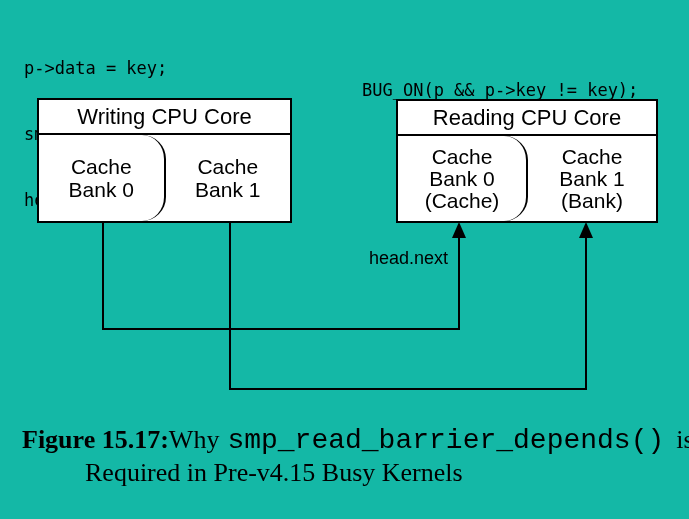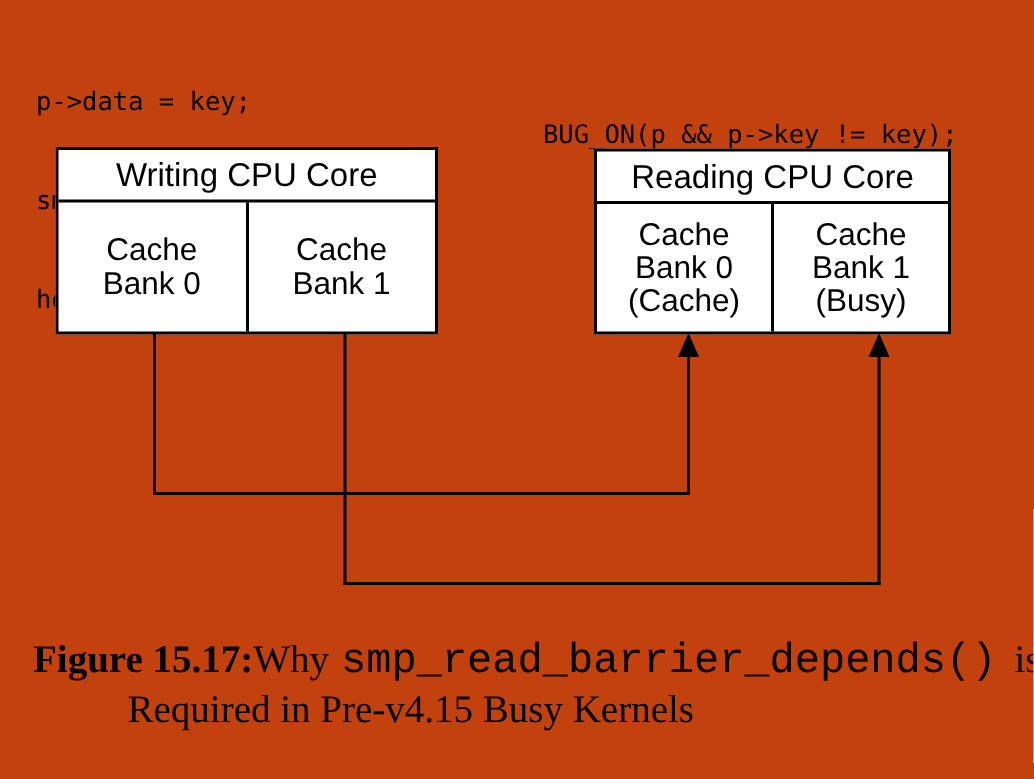--- a/index.html
+++ b/index.html
@@ -1,20 +1,20 @@
 <!DOCTYPE html>
 <html><head>
 <meta charset="utf-8">
 <style>
   html, body { margin: 0; padding: 0; background: #ffffff; }
   .stage {
     position: relative;
     width: 689px;
     height: 519px;
-    background: #c2410c;
+    background: #14b8a6;
     color: #000000;
     overflow: hidden;
   }
 
   
   .code {
     position: absolute;
     font-family: "DejaVu Sans Mono", monospace;
     font-size: 17px;
     line-height: 22px;
@@ -29,39 +29,40 @@
   .cpu-box {
     position: absolute;
     box-sizing: border-box;
     border: 2px solid #000;
     background: #fff;
     display: flex;
     flex-direction: column;
     font-family: "Liberation Sans", sans-serif;
   }
   .cpu-box.writer { left: 37px; top: 98px; width: 255px; height: 125px; }
-  .cpu-box.reader { left: 396px; top: 99px; width: 238px; height: 124px; }
+  .cpu-box.reader { left: 396px; top: 99px; width: 262px; height: 124px; }
   .cpu-box-title {
     height: 33px;
     border-bottom: 2px solid #000;
     display: flex;
     align-items: center;
     justify-content: center;
     font-size: 22px;
   }
   .cpu-banks { flex: 1; display: flex; }
   .bank {
     flex: 1;
     display: flex;
     flex-direction: column;
     align-items: center;
     justify-content: center;
     text-align: center;
     font-size: 21px;
     line-height: 23px;
+    border-radius: 24px;
   }
   .bank.first { border-right: 2px solid #000; }
   .cpu-box.reader .bank { line-height: 22px; }
 
   
   .line { position: absolute; background: #000; }
   .arrowhead {
     position: absolute;
     width: 0; height: 0;
     border-left: 7px solid transparent;
@@ -131,35 +132,36 @@
     <div class="cpu-box-title">Reading CPU Core</div>
     <div class="cpu-banks">
       <div class="bank first">
         <span>Cache</span>
         <span>Bank 0</span>
         <span>(Cache)</span>
       </div>
       <div class="bank">
         <span>Cache</span>
         <span>Bank 1</span>
-        <span>(Busy)</span>
+        <span>(Bank)</span>
       </div>
     </div>
   </div>
 
   <div class="line" style="left:102px; top:222px; width:2px; height:108px;"></div>
   <div class="line" style="left:102px; top:328px; width:358px; height:2px;"></div>
   <div class="line" style="left:458px; top:234px; width:2px; height:96px;"></div>
   <div class="arrowhead" style="left:452px; top:222px;"></div>
 
   <div class="line" style="left:229px; top:222px; width:2px; height:168px;"></div>
   <div class="line" style="left:229px; top:388px; width:358px; height:2px;"></div>
   <div class="line" style="left:585px; top:234px; width:2px; height:156px;"></div>
   <div class="arrowhead" style="left:579px; top:222px;"></div>
 
+  <div class="diagram-label label-head-next">head.next</div>
 
   <div class="caption">
     <div class="caption-line1">
       <span class="fig-label">Figure 15.17:</span><span class="cap-word">Why</span><span class="cap-code">smp_read_barrier_depends()</span><span>is</span>
     </div>
     <div class="caption-line2">Required in Pre-v4.15 Busy Kernels</div>
   </div>
 
 </div>
 

